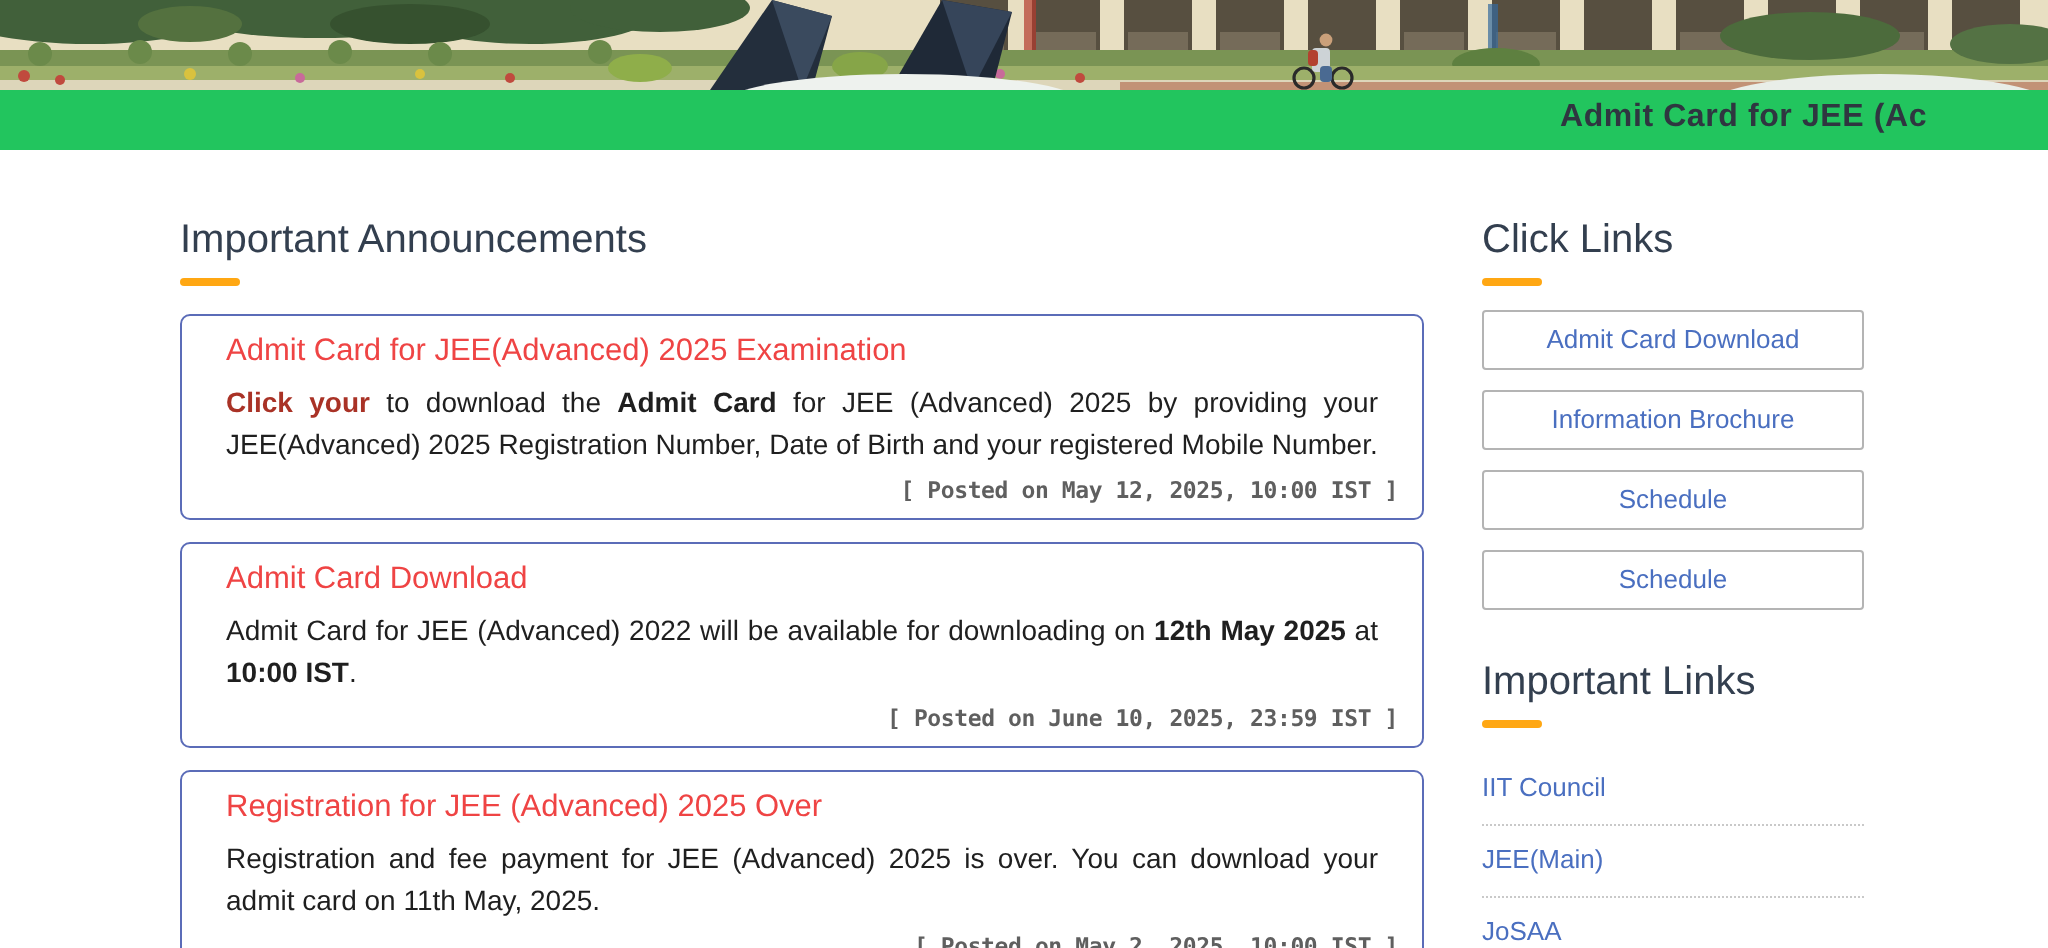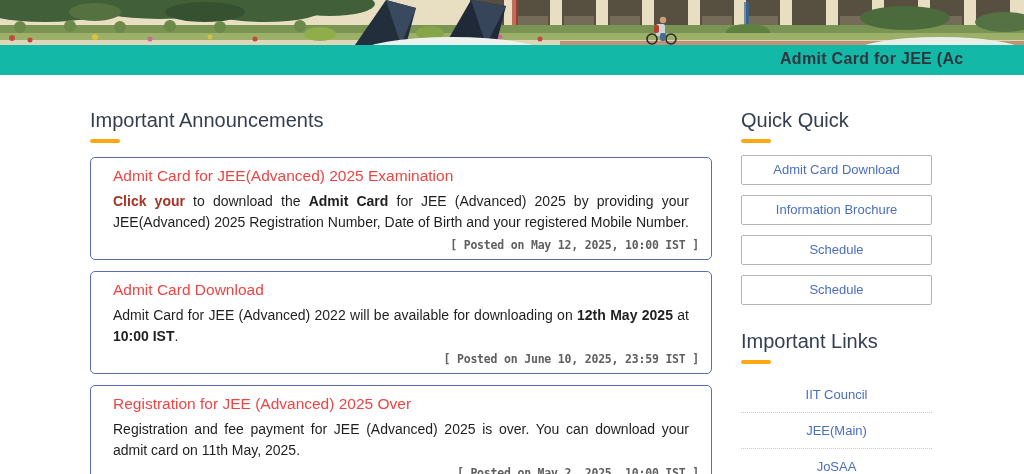--- a/index.html
+++ b/index.html
@@ -3,21 +3,21 @@
 <meta charset="utf-8">
 <style>
   * { margin:0; padding:0; box-sizing:border-box; }
   html,body { width:1024px; height:474px; overflow:hidden; background:#ffffff;
               font-family:"Liberation Sans", sans-serif; }
 
   
   .banner { width:1024px; height:45px; display:block; }
 
   
-  .marquee-bar { position:relative; width:1024px; height:30px; overflow:hidden; background:#14b8a6; }
+  .marquee-bar { position:relative; width:1024px; height:30px; overflow:hidden; background:#22c55e; }
   .marquee-text { position:absolute; left:780px; top:5px; white-space:nowrap;
                   font-size:16px; font-weight:700; color:#2f3640; letter-spacing:.3px; }
 
   
   .content { display:flex; padding:0 0 0 90px; }
   .col-left  { width:622px; flex:0 0 622px; }
   .col-right { width:191px; flex:0 0 191px; margin-left:29px; }
 
   h2.section-title { margin-top:33px; font-size:20px; line-height:24px; font-weight:400; color:#333f4f; }
   .accent-underline { width:30px; height:4px; border-radius:2px; margin-top:7px; background:#FFA713; }
@@ -33,21 +33,21 @@
   .posted { margin-top:6px; text-align:right; font-family:"DejaVu Sans Mono", monospace;
             font-weight:700; font-size:11.5px; color:#5f5f5f; letter-spacing:-0.2px; }
 
   
   .btn-stack { margin-top:12px; }
   .quick-btn { display:block; width:100%; height:30px; margin-bottom:10px; background:#ffffff;
                border:1px solid #b4b4b4; border-radius:2px; color:#4A6FC0; font-size:13px;
                font-family:"Liberation Sans", sans-serif; cursor:pointer; text-align:center; line-height:28px; }
   h2.links-title { margin-top:24px; }
   .imp-links { list-style:none; margin-top:13px; }
-  .imp-links li { text-align:center; padding:8px 0 9px 0; border-bottom:1px dotted #c9c9c9; }
+  .imp-links li { text-align:left; padding:8px 0 9px 0; border-bottom:1px dotted #c9c9c9; }
   .imp-links a { color:#4A6FC0; font-size:13px; text-decoration:none; cursor:pointer; }
 </style>
 </head>
 <body>
 
 <svg class="banner" viewBox="0 0 1024 45" preserveAspectRatio="none" aria-hidden="true">
   <rect x="0" y="0" width="1024" height="45" fill="#cfd6b2"></rect>
 
   <rect x="0" y="0" width="1024" height="30" fill="#e8dfc2"></rect>
   <g fill="#574f40">
@@ -157,21 +157,21 @@
     </article>
 
     <article class="card">
       <div class="card-title">Registration for JEE (Advanced) 2025 Over</div>
       <p class="card-body"><span>Registration and fee payment for JEE (Advanced) 2025 is over. You can download your admit card on 11th May, 2025.</span></p>
       <div class="posted">[ Posted on May 2, 2025, 10:00 IST ]</div>
     </article>
   </div>
 
   <aside class="col-right">
-    <h2 class="section-title">Quick Quick</h2>
+    <h2 class="section-title">Click Links</h2>
     <div class="accent-underline"></div>
 
     <div class="btn-stack">
       <button class="quick-btn">Admit Card Download</button>
       <button class="quick-btn">Information Brochure</button>
       <button class="quick-btn">Schedule</button>
       <button class="quick-btn">Schedule</button>
     </div>
 
     <h2 class="section-title links-title">Important Links</h2>

